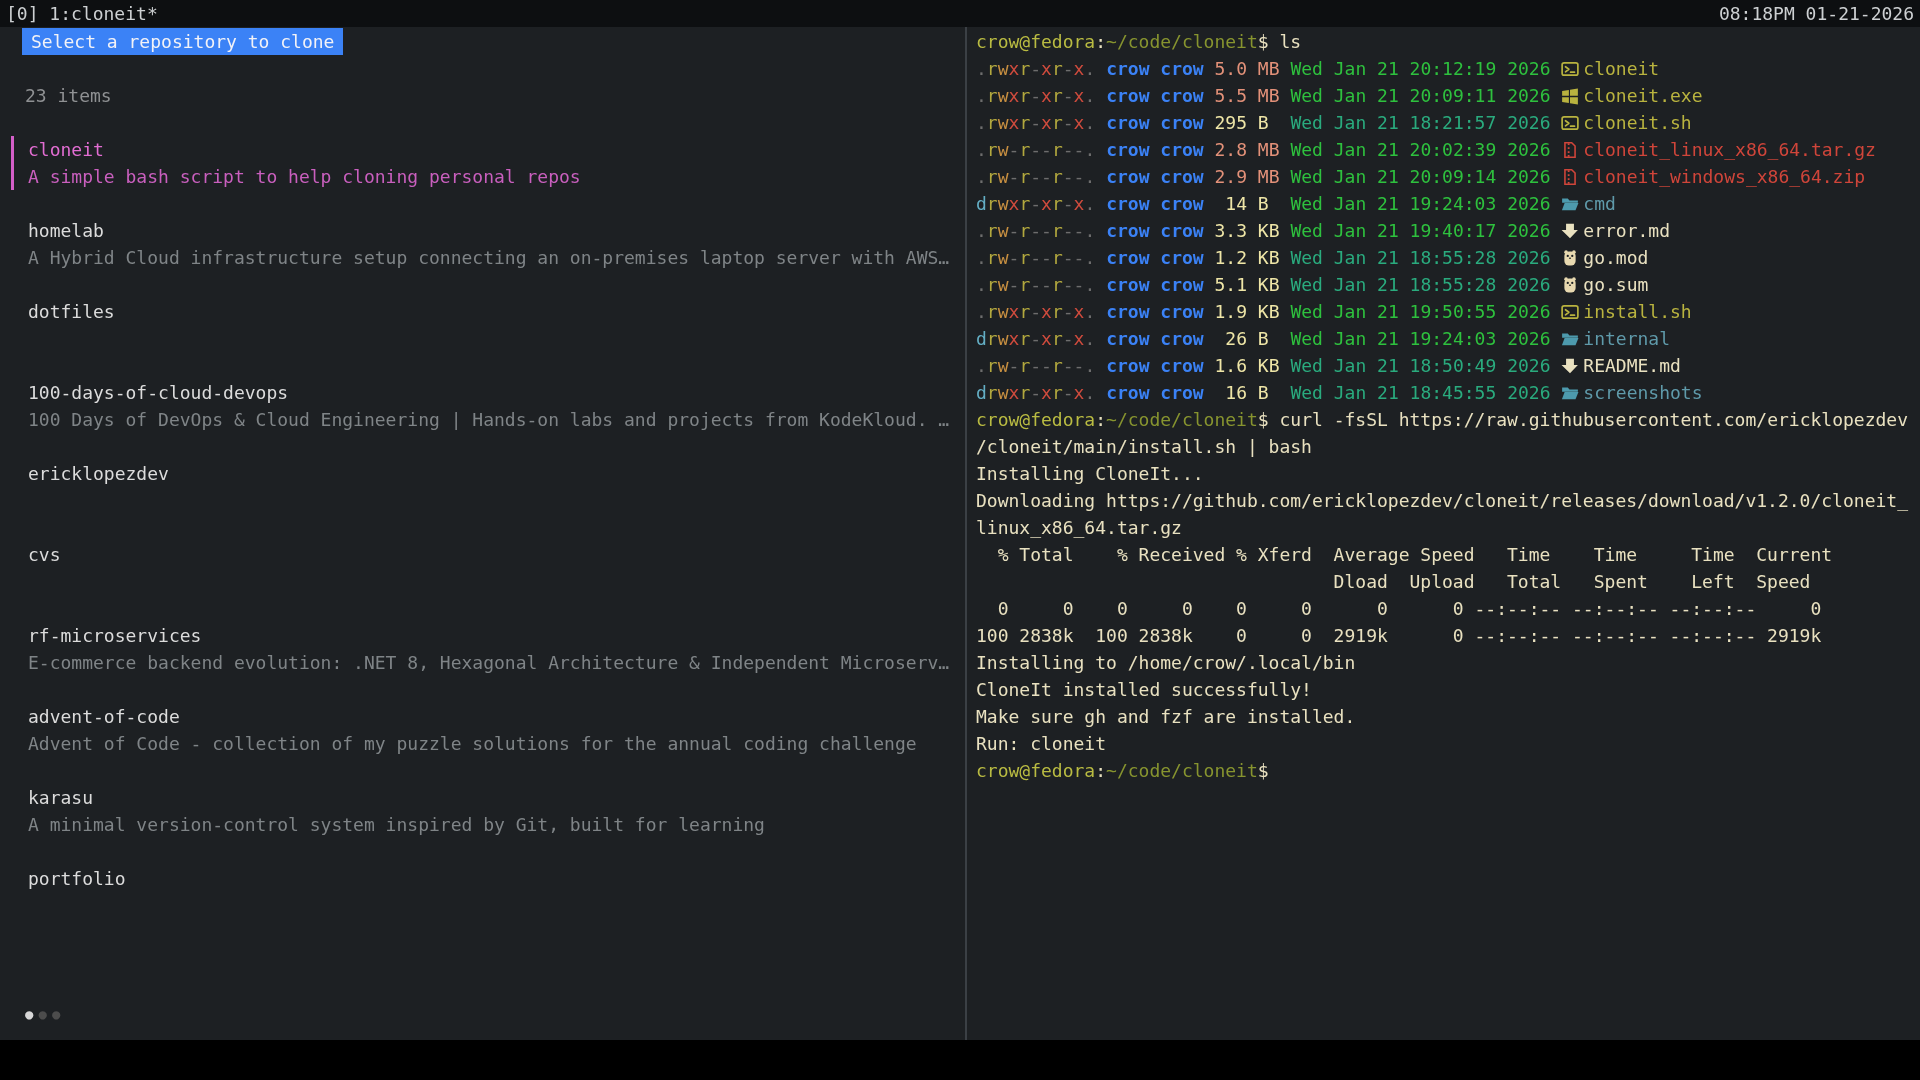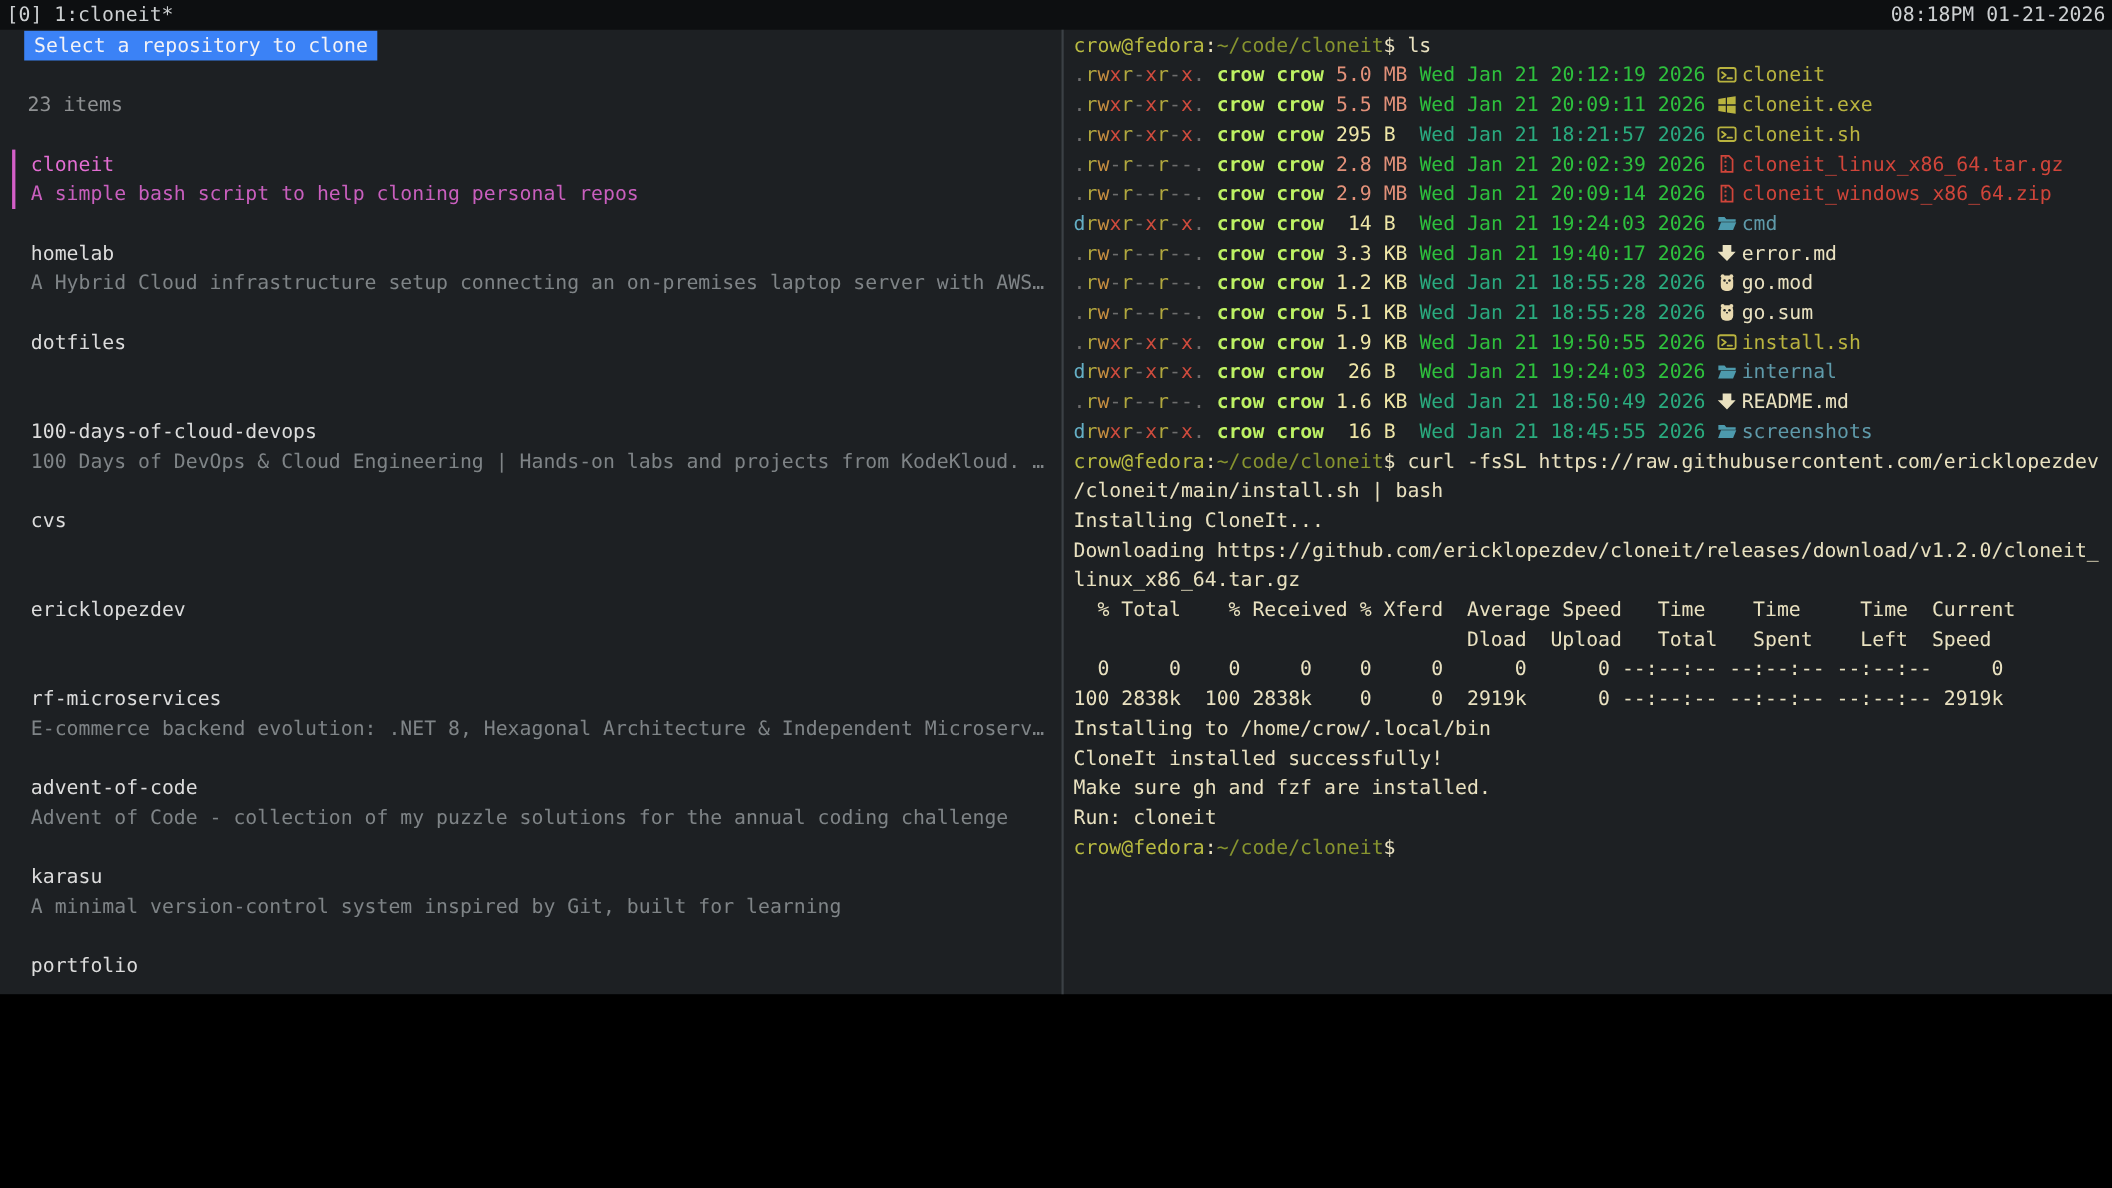--- a/index.html
+++ b/index.html
@@ -1,17 +1,17 @@
 <!DOCTYPE html>
 <html><head>
 <meta charset="utf-8">
 <style>
   html,body{margin:0;padding:0;background:#000;}
   .screen{
-    width:1920px;height:904px;background:#1d2023;overflow:hidden;
+    width:1920px;height:1040px;background:#1d2023;overflow:hidden;
     font-family:"DejaVu Sans Mono","Liberation Mono",monospace;
     font-size:18px;line-height:27px;position:relative;
   }
   
   .statusbar{
     height:27px;background:#0d0f11;color:#cdd0d2;
     display:flex;justify-content:space-between;align-items:center;
     padding:0 6px;white-space:pre;
   }
   
@@ -37,21 +37,21 @@
   .paginator{position:absolute;left:25px;bottom:52px;letter-spacing:5px;font-size:14px;}
   .dot-on{color:#d6d6d6;}
   .dot-off{color:#4c4c4c;}
   .helpbar{position:absolute;left:25px;bottom:6px;white-space:pre;}
   .hk{color:#74767a;}
   .hd{color:#55575a;}
   .hs{color:#3e4043;}
   
   .t-line{height:27px;white-space:pre;}
   .c-cream{color:#e9e1c0;}
-  .c-bold{color:#bef264;font-weight:bold;}
+  .c-bold{color:#3b82f6;font-weight:bold;}
   .c-user{color:#b9bb42;}
   .c-path{color:#87942f;}
   .c-olive{color:#b9b33f;}
   .c-red{color:#d0453a;}
   .c-teal{color:#5f9aaa;}
   .c-dnew{color:#2ec13e;}
   .c-dold{color:#2aab7e;}
   .c-smb{color:#e39179;}
   .c-ssm{color:#efe6a7;margin-top:28px;}
   .pd{color:#64aec4;}
@@ -91,25 +91,25 @@
             </div>
             <div class="repo-item">
               <div class="repo-title">dotfiles</div>
               <div class="repo-desc"></div>
             </div>
             <div class="repo-item">
               <div class="repo-title">100-days-of-cloud-devops</div>
               <div class="repo-desc">100 Days of DevOps &amp; Cloud Engineering | Hands-on labs and projects from KodeKloud. …</div>
             </div>
             <div class="repo-item">
+              <div class="repo-title">ericklopezdev</div>
+              <div class="repo-desc"></div>
+            </div>
+            <div class="repo-item">
               <div class="repo-title">cvs</div>
-              <div class="repo-desc"></div>
-            </div>
-            <div class="repo-item">
-              <div class="repo-title">ericklopezdev</div>
               <div class="repo-desc"></div>
             </div>
             <div class="repo-item">
               <div class="repo-title">rf-microservices</div>
               <div class="repo-desc">E-commerce backend evolution: .NET 8, Hexagonal Architecture &amp; Independent Microserv…</div>
             </div>
             <div class="repo-item">
               <div class="repo-title">advent-of-code</div>
               <div class="repo-desc">Advent of Code - collection of my puzzle solutions for the annual coding challenge</div>
             </div>

